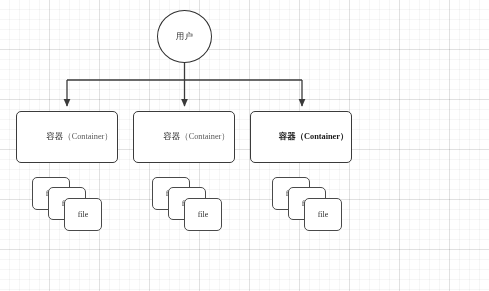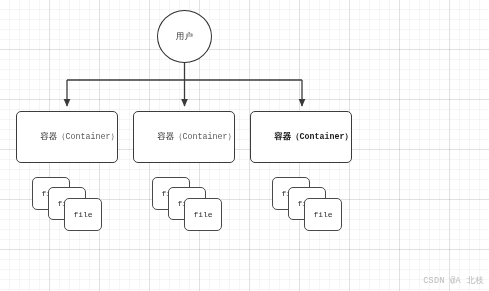--- a/index.html
+++ b/index.html
@@ -13,21 +13,21 @@
     height: 291px;
     overflow: hidden;
     background-color: #ffffff;
     background-image:
       linear-gradient(to right, rgba(0,0,0,0.035) 1px, transparent 1px),
       linear-gradient(to bottom, rgba(0,0,0,0.035) 1px, transparent 1px),
       linear-gradient(to right, rgba(0,0,0,0.085) 1px, transparent 1px),
       linear-gradient(to bottom, rgba(0,0,0,0.085) 1px, transparent 1px);
     background-size: 10px 10px, 10px 10px, 50px 50px, 50px 50px;
     background-position: -1px -1px, -1px -1px, -1px -1px, -1px -1px;
-    font-family: Liberation Mono, monospace;
+    font-family: Liberation Serif, serif;
   }
   #edges {
     position: absolute;
     left: 0;
     top: 0;
     width: 489px;
     height: 291px;
     pointer-events: none;
   }
 
@@ -213,15 +213,14 @@
     </div>
     <div class="file-box f2">
       <span class="lbl">file</span>
     </div>
     <div class="file-box f3">
       <span class="lbl">file</span>
     </div>
   </div>
 
 
-  <div class="watermark">CSDN @A 北枝</div>
 
 </div>
 
 </body></html>

